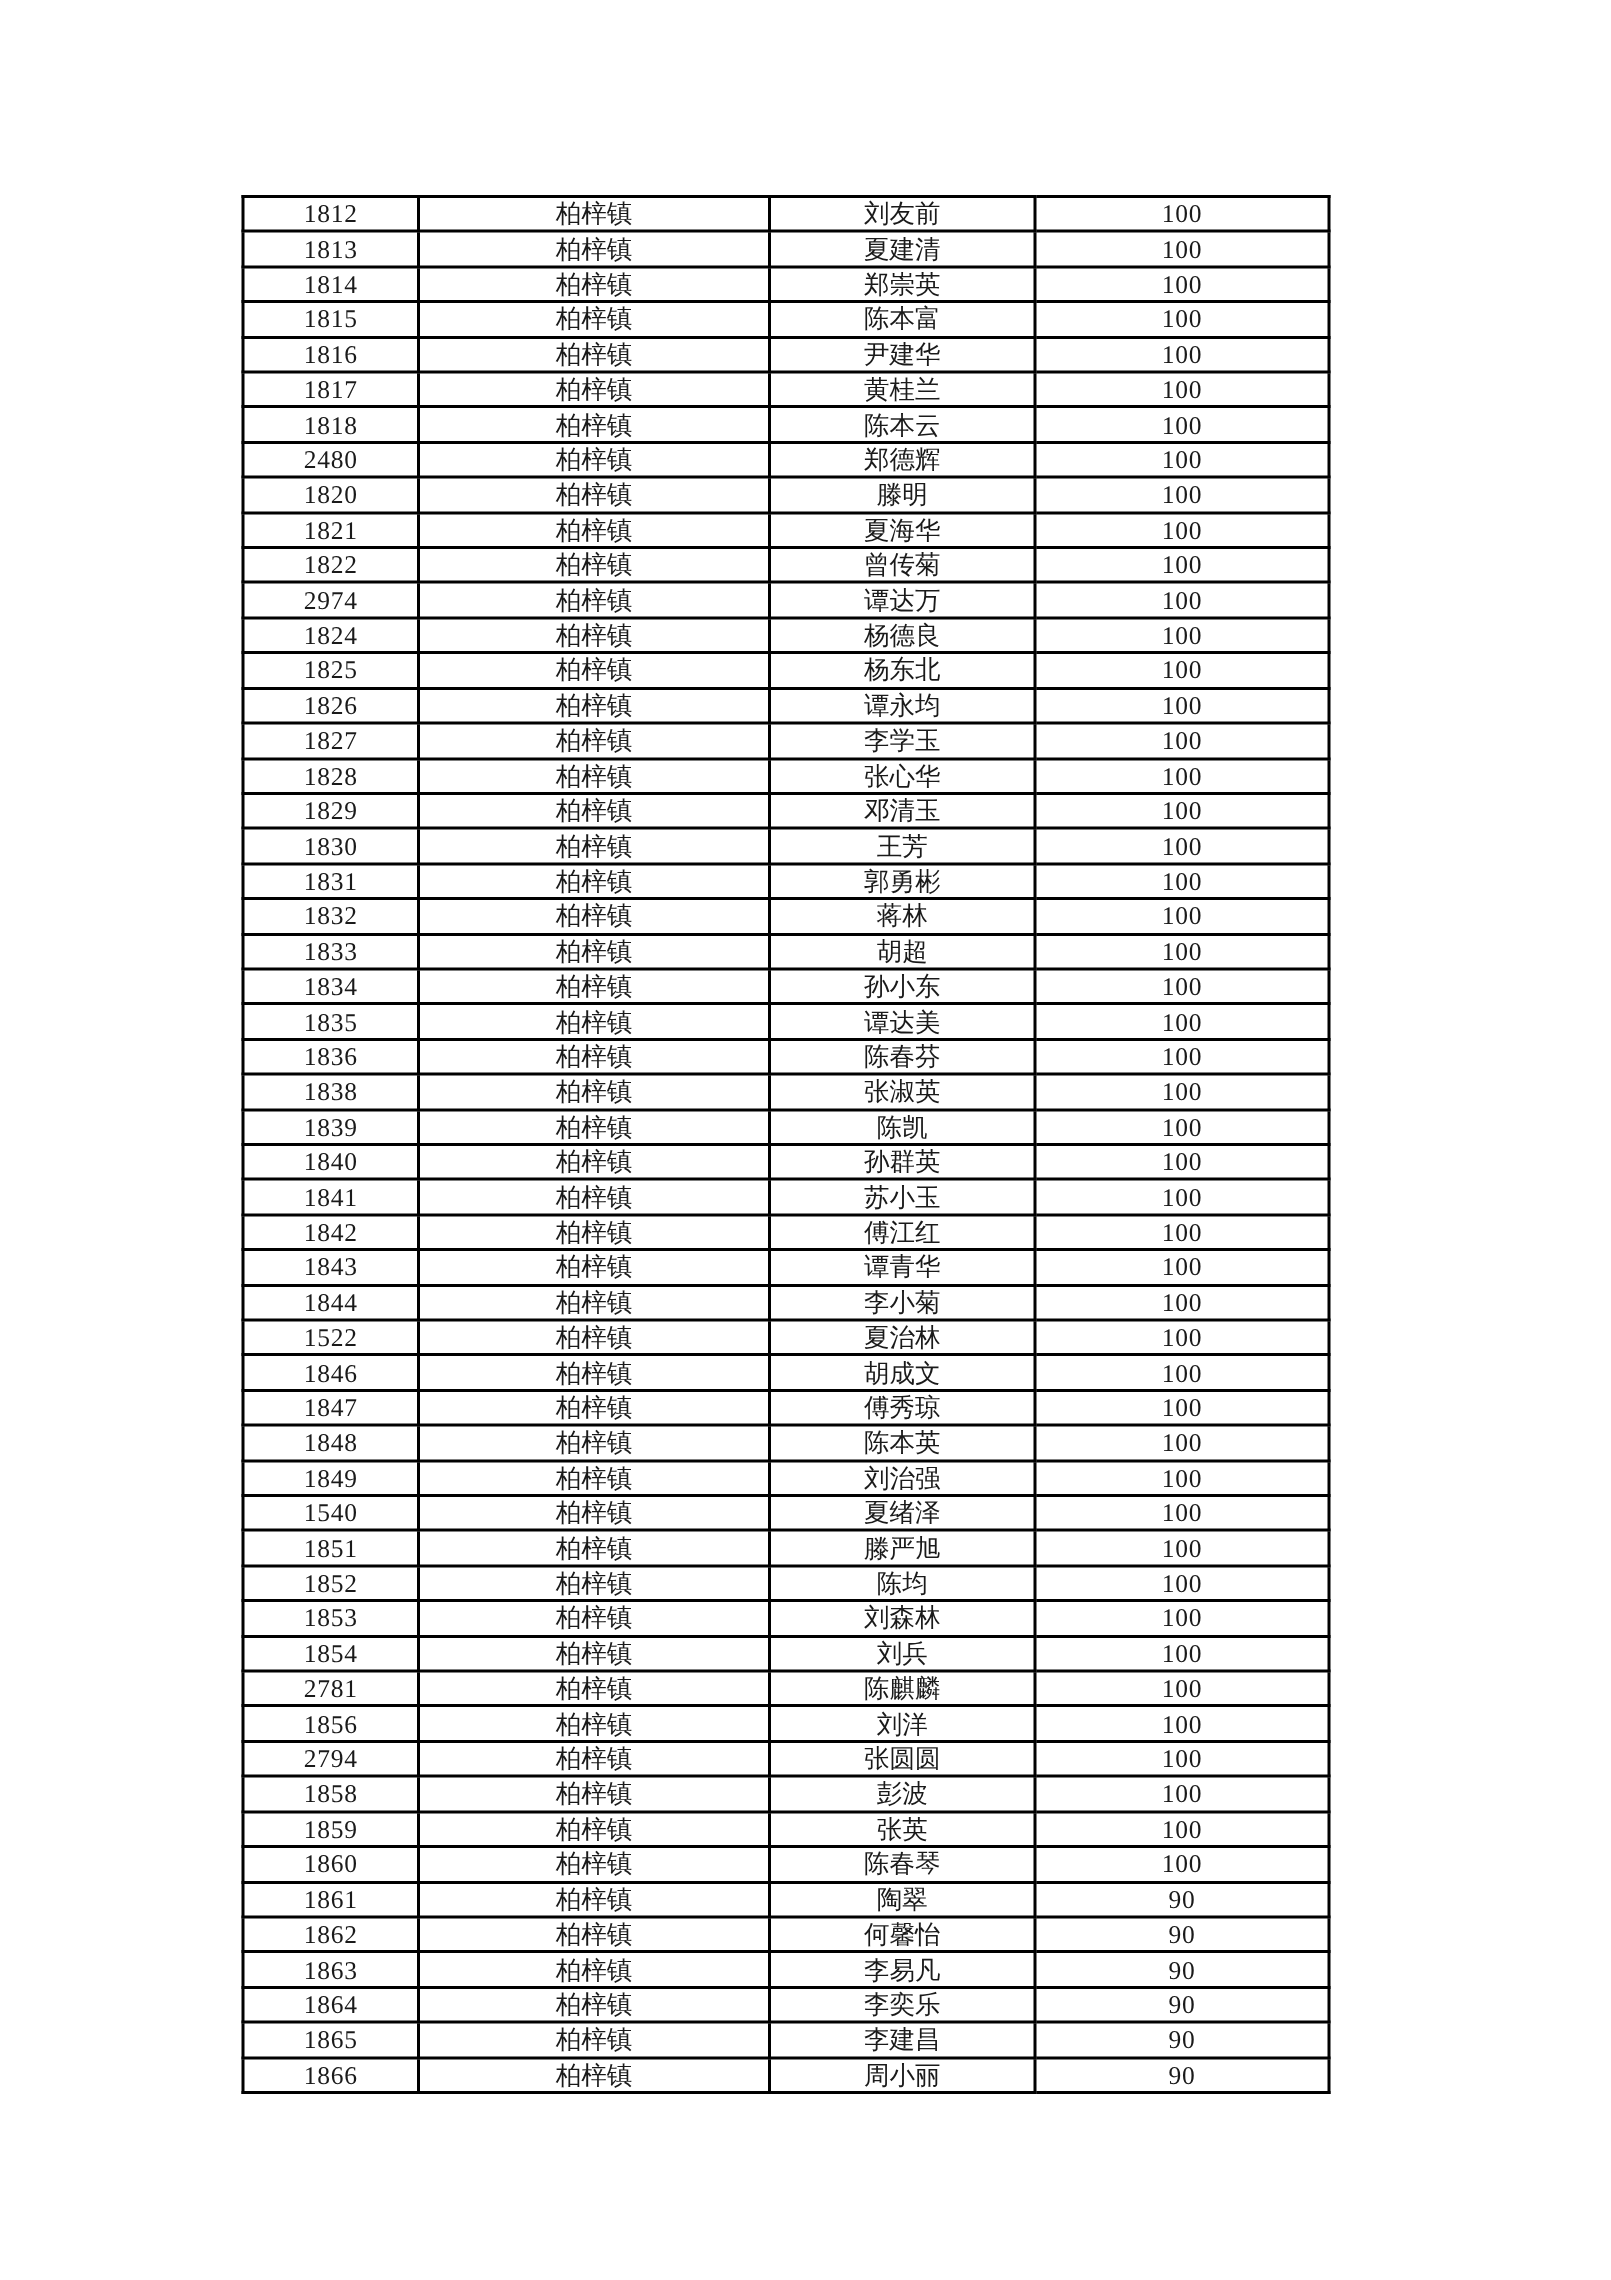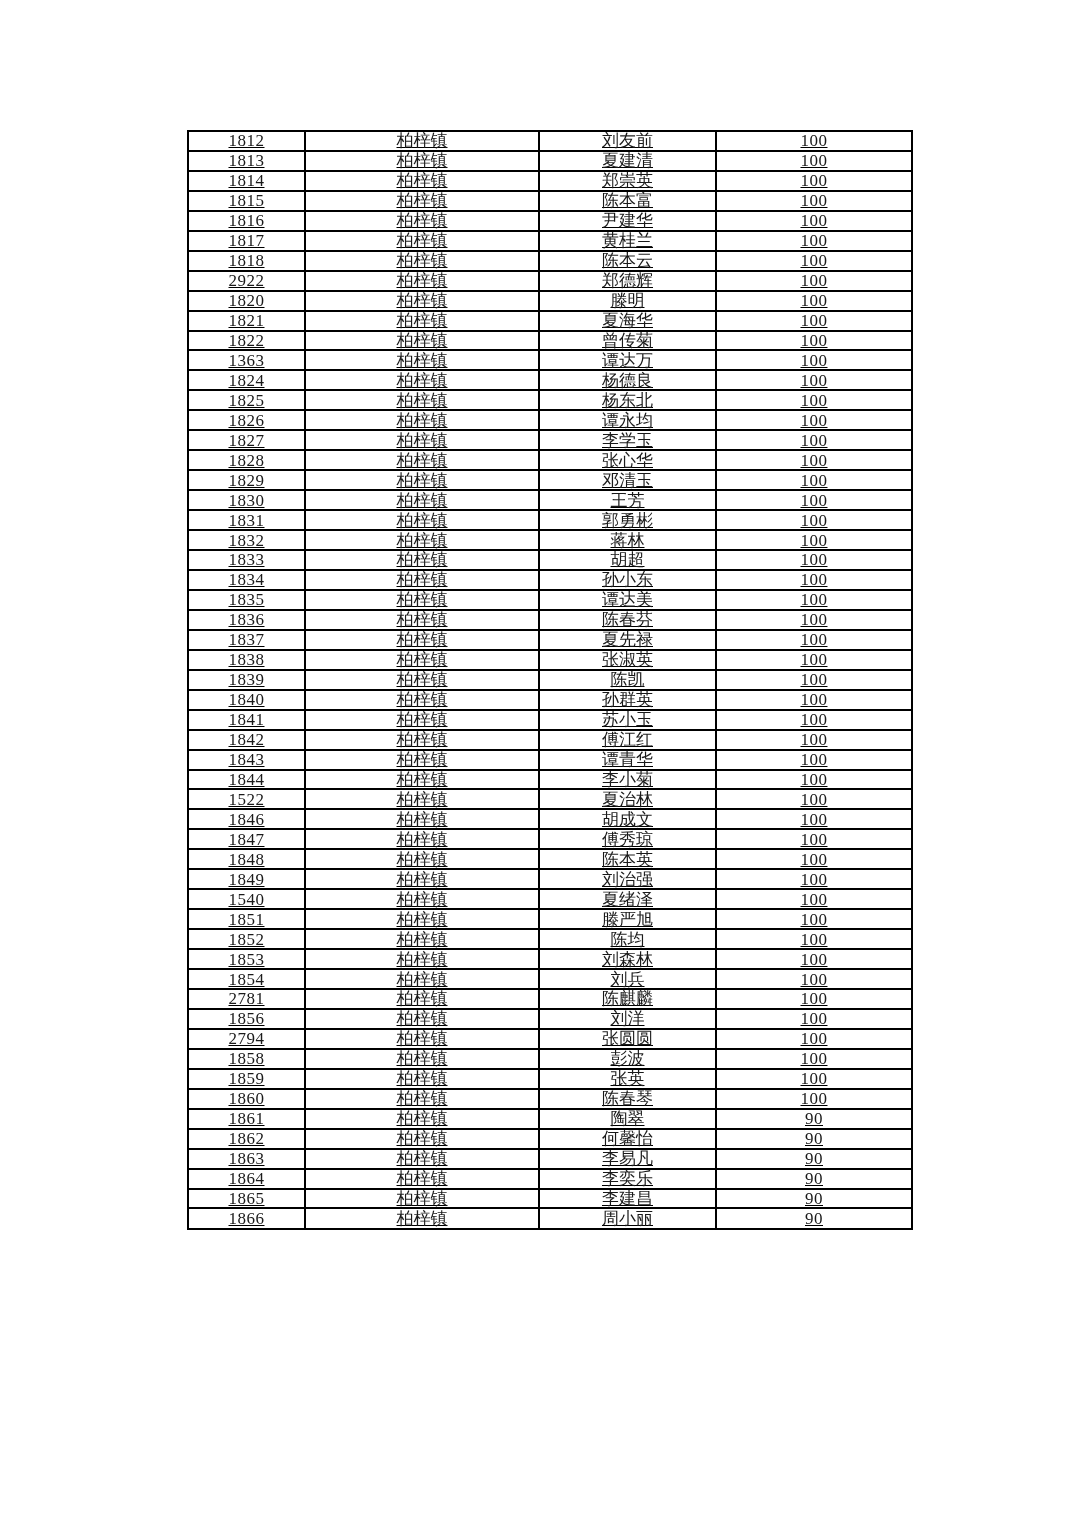--- a/index.html
+++ b/index.html
@@ -16,27 +16,26 @@
   }
   .page {
     position: absolute;
     left: 0; top: 0;
     width: 1074px;
     height: 1520px;
     background: #ffffff;
   }
   table.roster {
     position: absolute;
-    left: 187px;
+    left: 161px;
     top: 130px;
     width: 724px;
-    height: 1100px;
+    height: 1266px;
     border-collapse: collapse;
     table-layout: fixed;
-    text-decoration: underline;
   }
   table.roster td {
     border: 2px solid #000000;
     text-align: center;
     vertical-align: middle;
     font-size: 17px;
     line-height: 1;
     padding: 0;
     overflow: hidden;
     white-space: nowrap;
@@ -99,21 +98,21 @@
           <td>黄桂兰</td>
           <td class="num">100</td>
         </tr>
         <tr>
           <td class="num">1818</td>
           <td>柏梓镇</td>
           <td>陈本云</td>
           <td class="num">100</td>
         </tr>
         <tr>
-          <td class="num">2922</td>
+          <td class="num">2480</td>
           <td>柏梓镇</td>
           <td>郑德辉</td>
           <td class="num">100</td>
         </tr>
         <tr>
           <td class="num">1820</td>
           <td>柏梓镇</td>
           <td>滕明</td>
           <td class="num">100</td>
         </tr>
@@ -123,21 +122,21 @@
           <td>夏海华</td>
           <td class="num">100</td>
         </tr>
         <tr>
           <td class="num">1822</td>
           <td>柏梓镇</td>
           <td>曾传菊</td>
           <td class="num">100</td>
         </tr>
         <tr>
-          <td class="num">1363</td>
+          <td class="num">2974</td>
           <td>柏梓镇</td>
           <td>谭达万</td>
           <td class="num">100</td>
         </tr>
         <tr>
           <td class="num">1824</td>
           <td>柏梓镇</td>
           <td>杨德良</td>
           <td class="num">100</td>
         </tr>
@@ -204,26 +203,20 @@
         <tr>
           <td class="num">1835</td>
           <td>柏梓镇</td>
           <td>谭达美</td>
           <td class="num">100</td>
         </tr>
         <tr>
           <td class="num">1836</td>
           <td>柏梓镇</td>
           <td>陈春芬</td>
-          <td class="num">100</td>
-        </tr>
-        <tr>
-          <td class="num">1837</td>
-          <td>柏梓镇</td>
-          <td>夏先禄</td>
           <td class="num">100</td>
         </tr>
         <tr>
           <td class="num">1838</td>
           <td>柏梓镇</td>
           <td>张淑英</td>
           <td class="num">100</td>
         </tr>
         <tr>
           <td class="num">1839</td>

